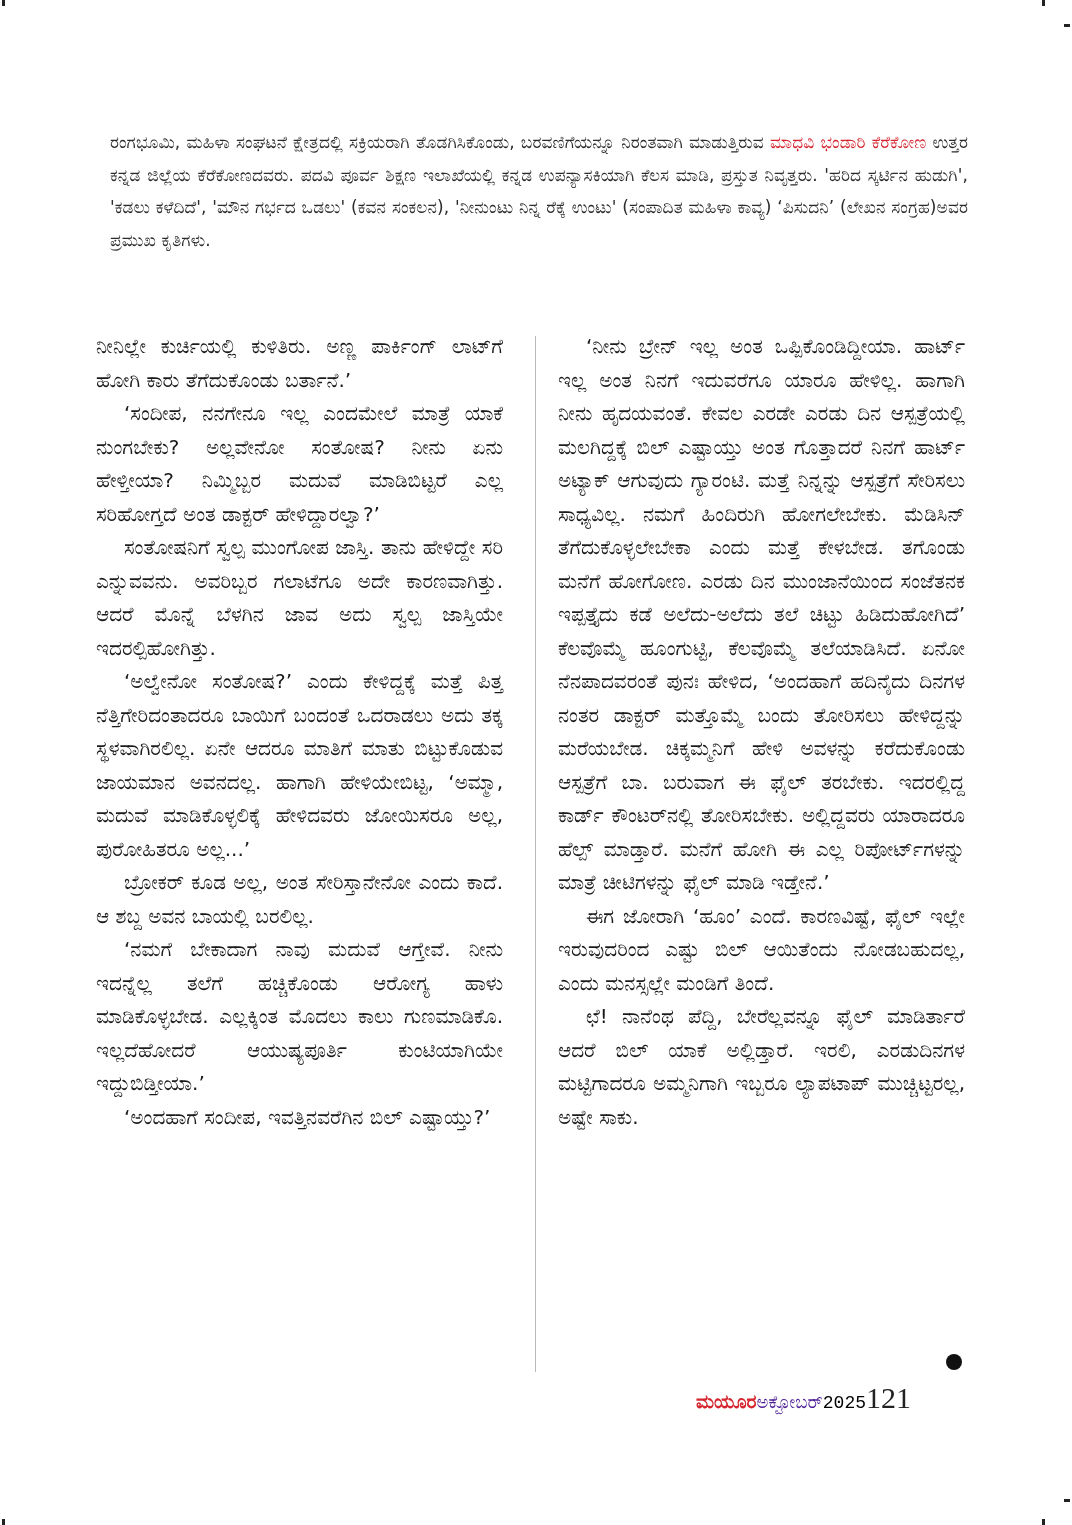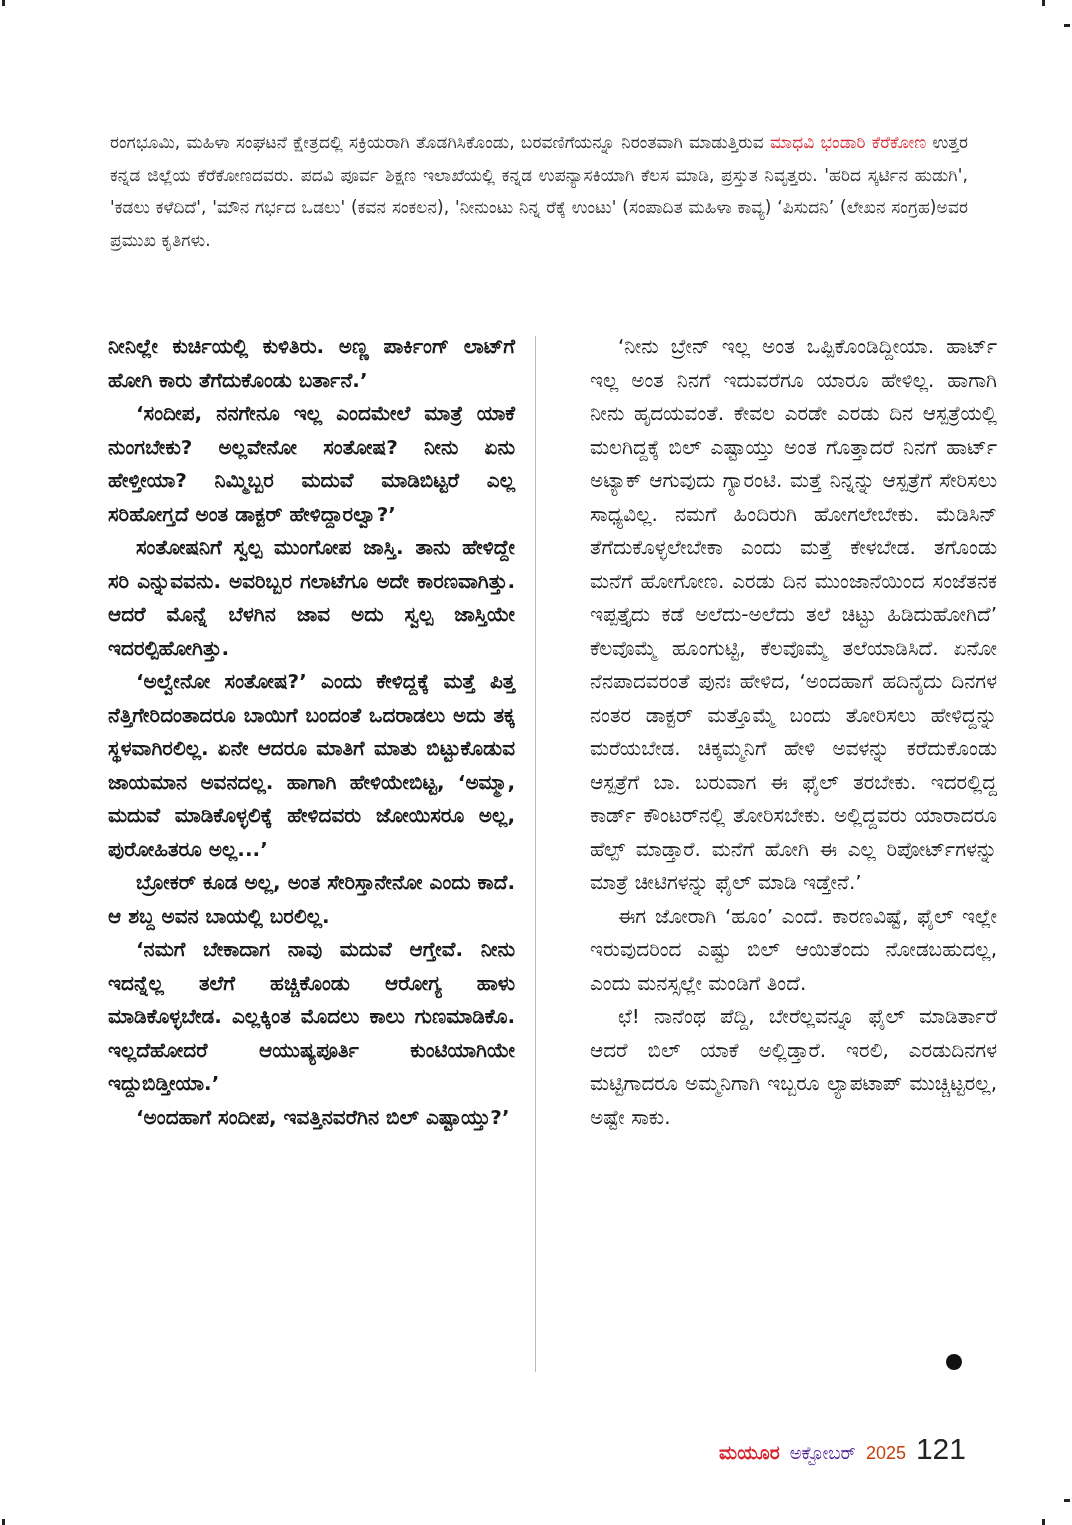--- a/index.html
+++ b/index.html
@@ -11,40 +11,40 @@
   .bio {
     position: absolute; left: 110px; top: 126px; width: 858px;
     font-size: 17px; line-height: 32.5px; text-align: justify;
     text-align-last: left; color: #2b2b2b; letter-spacing: 0.1px;
   }
   .bio .accent { color: #d6252e; }
   .col {
     position: absolute; top: 330px; font-size: 20px; line-height: 33.5px;
     text-align: justify; color: #1a1a1a;
   }
-  .col-left { left: 108px; width: 407px; font-weight: bold; }
-  .col-right { left: 590px; width: 407px; }
+  .col-left { left: 96px; width: 407px; }
+  .col-right { left: 558px; width: 407px; }
   .col p { margin: 0; text-indent: 0; }
   .col p.ind { text-indent: 28px; }
   .divider {
     position: absolute; left: 535px; top: 336px; width: 1px; height: 1036px;
     background: #b9b9b9;
   }
   .end-mark {
     position: absolute; left: 946px; top: 1354px; width: 16px; height: 16px;
     border-radius: 50%; background: #111;
   }
   .footer {
-    position: absolute; top: 1432px; left: 696px; width: 270px; height: 40px;
-    display: flex; align-items: baseline; justify-content: flex-end; gap: 10px;
+    position: absolute; top: 1361px; left: 696px; width: 270px; height: 40px;
+    display: flex; align-items: baseline; justify-content: flex-start; 
   }
   .footer .mag { color: #d6252e; font-weight: bold; font-size: 19px; }
   .footer .month { font-size: 18px; color: #4c1d95; }
-  .footer .year { font-size: 18px; color: #c2410c; font-family: Liberation Sans, sans-serif; }
-  .footer .pageno { font-size: 30px; color: #222; font-family: Liberation Sans, sans-serif; }
+  .footer .year { font-size: 18px; color: #000000; font-family: Liberation Mono, monospace; }
+  .footer .pageno { font-size: 30px; color: #222; font-family: Liberation Serif, serif; margin-top: 20px; }
 </style>
 </head>
 <body>
 
 <div class="crop" style="left:2px;top:0;width:3px;height:6px;"></div>
 <div class="crop" style="left:1042px;top:0;width:3px;height:6px;"></div>
 <div class="crop" style="left:1064px;top:24px;width:6px;height:3px;"></div>
 <div class="crop" style="left:1064px;top:1499px;width:6px;height:3px;"></div>
 <div class="crop" style="left:2px;top:1519px;width:3px;height:6px;"></div>
 <div class="crop" style="left:1042px;top:1519px;width:3px;height:6px;"></div>

